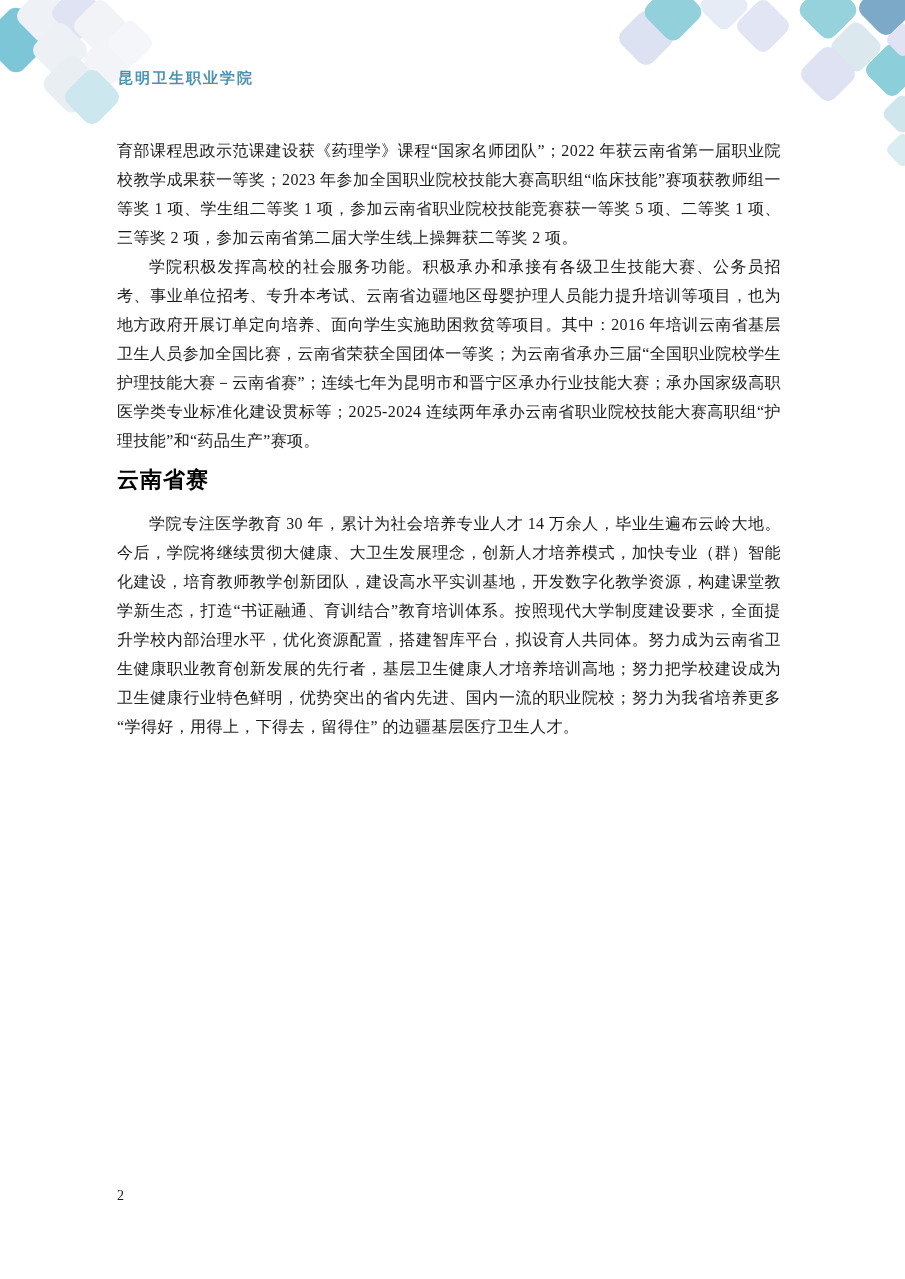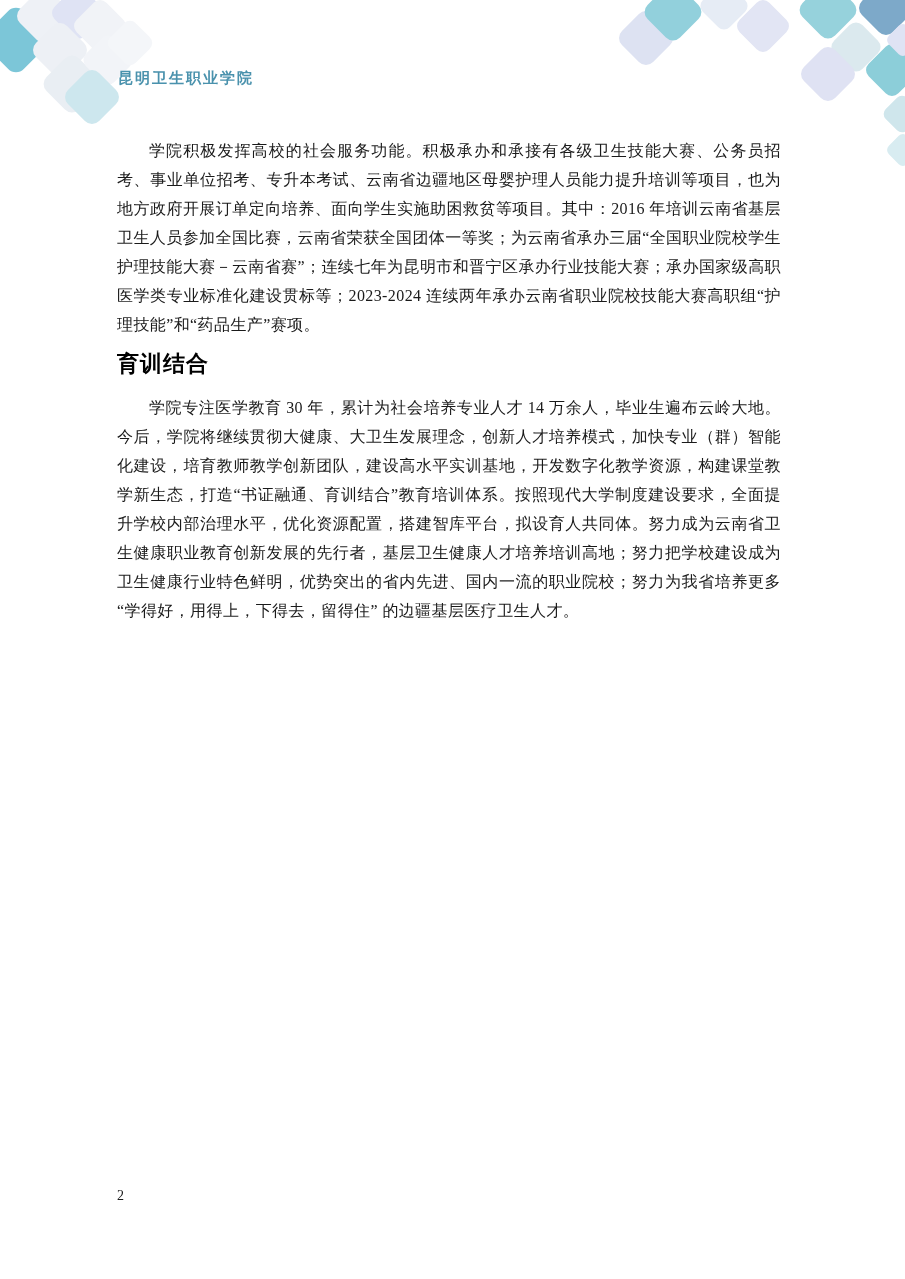--- a/index.html
+++ b/index.html
@@ -101,20 +101,21 @@
       <div class="diamond" style="left: 806px; top: 52px; width: 44px; height: 44px; background: rgb(223, 226, 243); border-radius: 10px;"></div>
       <div class="diamond" style="left: 871px; top: 49px; width: 42px; height: 42px; background: rgb(140, 206, 217); border-radius: 9px;"></div>
       <div class="diamond" style="left: 890px; top: 27px; width: 26px; height: 26px; background: rgb(223, 227, 244); border-radius: 6px;"></div>
       <div class="diamond" style="left: 887px; top: 99px; width: 30px; height: 30px; background: rgb(207, 230, 236); border-radius: 7px;"></div>
       <div class="diamond" style="left: 890px; top: 137px; width: 26px; height: 26px; background: rgb(216, 236, 241); border-radius: 6px;"></div>
     </div>
 
   <div class="school-name">昆明卫生职业学院</div>
 
   <div class="content">
-    <p class="para indent">学院积极发挥高校的社会服务功能。积极承办和承接有各级卫生技能大赛、公务员招考、事业单位招考、专升本考试、云南省边疆地区母婴护理人员能力提升培训等项目，也为地方政府开展订单定向培养、面向学生实施助困救贫等项目。其中：2016 年培训云南省基层卫生人员参加全国比赛，云南省荣获全国团体一等奖；为云南省承办三届“全国职业院校学生护理技能大赛－云南省赛”；连续七年为昆明市和晋宁区承办行业技能大赛；承办国家级高职医学类专业标准化建设贯标等；2023-2024 连续两年承办云南省职业院校技能大赛高职组“护理技能”和“药品生产”赛项。</p>
-    <h2 class="section-heading">育训结合</h2>
+    <p class="para">育部课程思政示范课建设获《药理学》课程“国家名师团队”；2022 年获云南省第一届职业院校教学成果获一等奖；2023 年参加全国职业院校技能大赛高职组“临床技能”赛项获教师组一等奖 1 项、学生组二等奖 1 项，参加云南省职业院校技能竞赛获一等奖 5 项、二等奖 1 项、三等奖 2 项，参加云南省第二届大学生线上操舞获二等奖 2 项。</p>
+    <p class="para indent">学院积极发挥高校的社会服务功能。积极承办和承接有各级卫生技能大赛、公务员招考、事业单位招考、专升本考试、云南省边疆地区母婴护理人员能力提升培训等项目，也为地方政府开展订单定向培养、面向学生实施助困救贫等项目。其中：2016 年培训云南省基层卫生人员参加全国比赛，云南省荣获全国团体一等奖；为云南省承办三届“全国职业院校学生护理技能大赛－云南省赛”；连续七年为昆明市和晋宁区承办行业技能大赛；承办国家级高职医学类专业标准化建设贯标等；2025-2024 连续两年承办云南省职业院校技能大赛高职组“护理技能”和“药品生产”赛项。</p>
+    <h2 class="section-heading">云南省赛</h2>
     <p class="para indent">学院专注医学教育 30 年，累计为社会培养专业人才 14 万余人，毕业生遍布云岭大地。今后，学院将继续贯彻大健康、大卫生发展理念，创新人才培养模式，加快专业（群）智能化建设，培育教师教学创新团队，建设高水平实训基地，开发数字化教学资源，构建课堂教学新生态，打造“书证融通、育训结合”教育培训体系。按照现代大学制度建设要求，全面提升学校内部治理水平，优化资源配置，搭建智库平台，拟设育人共同体。努力成为云南省卫生健康职业教育创新发展的先行者，基层卫生健康人才培养培训高地；努力把学校建设成为卫生健康行业特色鲜明，优势突出的省内先进、国内一流的职业院校；努力为我省培养更多 “学得好，用得上，下得去，留得住” 的边疆基层医疗卫生人才。</p>
   </div>
 
   <div class="page-number">2</div>
 
 </div>
 
 </body></html>

